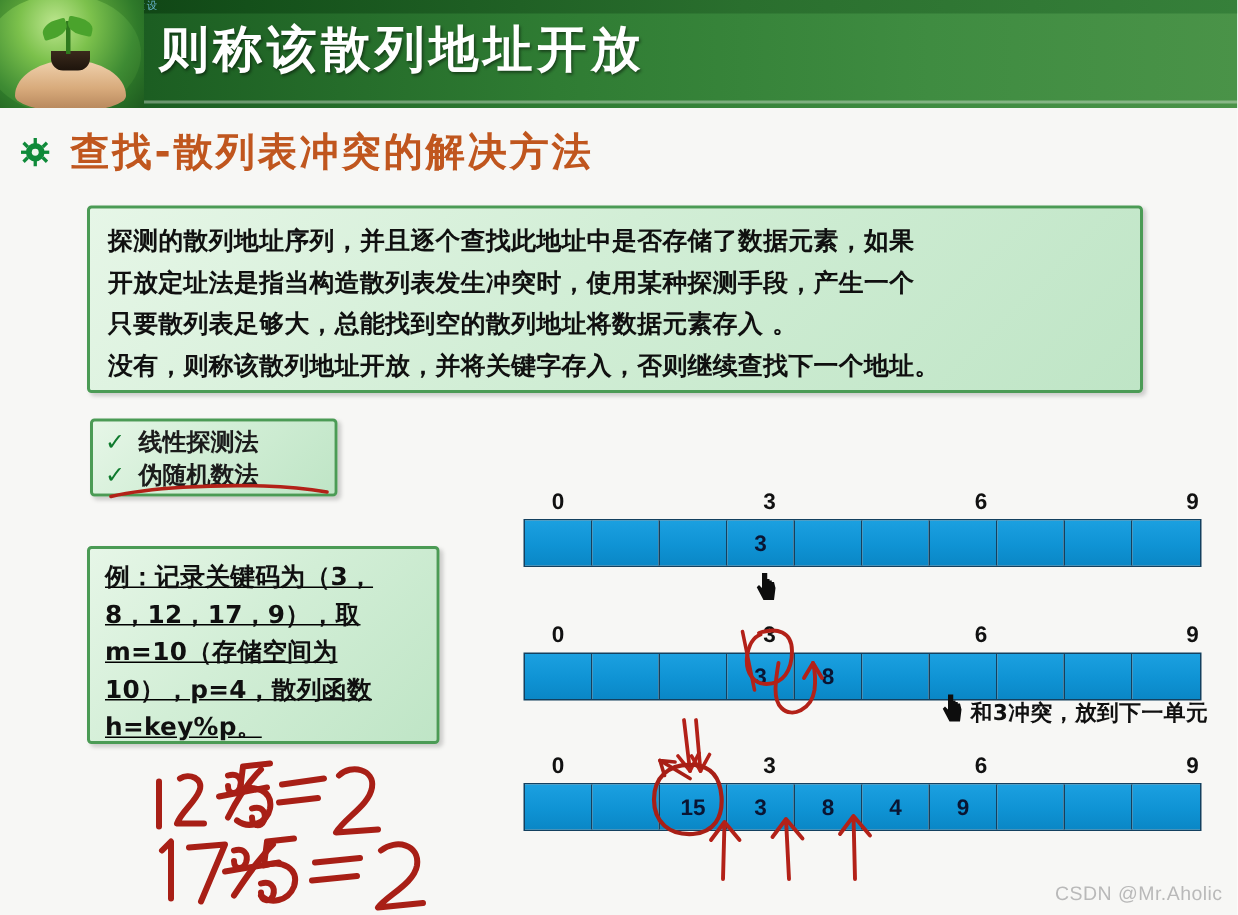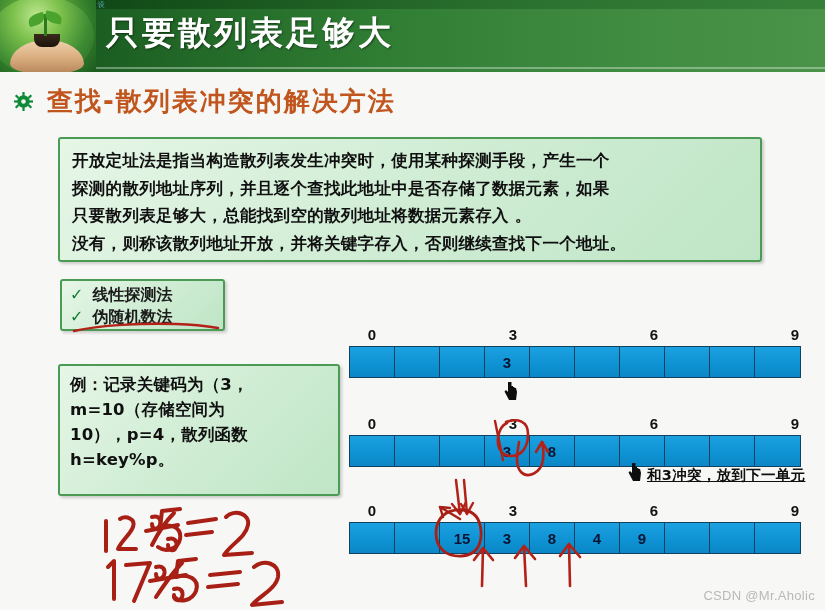--- a/index.html
+++ b/index.html
@@ -186,21 +186,21 @@
     position: absolute;
     left: 72px;
     top: 322px;
     width: 148px;
     height: 12px;
     pointer-events: none;
   }
 
   #example-box {
     left: 58px; top: 364px;
-    width: 282px; height: 132px;
+    width: 235px; height: 132px; text-decoration: underline;
   }
   #example-box .gbox-inner {
     font-size: 16.5px;
     line-height: 25px;
     letter-spacing: .2px;
     padding: 6px 4px 0 10px;
   }
 
   
   .table-group { position: absolute; }
@@ -254,21 +254,20 @@
 
   
   .note {
     position: absolute;
     font-size: 14.5px;
     font-weight: bold;
     color: #101010;
     font-family: "DejaVu Sans", "Liberation Sans", sans-serif;
     white-space: nowrap;
     letter-spacing: .3px;
-    text-decoration: underline;
   }
   #note-collision { left: 647px; top: 466px; }
 
   
   .ink {
     position: absolute;
     pointer-events: none;
     overflow: visible;
   }
   #ink-circle2 { left: 478px; top: 418px; }
@@ -301,21 +300,21 @@
 
     <div class="banner-photo">
       <div class="photo-circle"></div>
       <div class="photo-hand"></div>
       <div class="photo-pot"></div>
       <div class="photo-sprout"></div>
       <div class="photo-leaf-l"></div>
       <div class="photo-leaf-r"></div>
     </div>
 
-    <div class="banner-title">只要散列表足够大</div>
+    <div class="banner-title">则称该散列地址开放</div>
     <div class="banner-underline"></div>
   </div>
 
   <div class="section-head">
     <span class="gear-bullet">
       <svg width="19" height="19" viewBox="0 0 19 19">
         <g fill="#0f8a39">
           <circle cx="9.5" cy="9.5" r="6.2"></circle>
           <rect x="8.4" y="0" width="2.2" height="4"></rect>
           <rect x="8.4" y="15" width="2.2" height="4"></rect>
@@ -327,22 +326,22 @@
           <rect x="14.8" y="12.4" width="2.2" height="4" transform="rotate(-45 15.9 14.4)"></rect>
         </g>
         <circle cx="9.5" cy="9.5" r="2.3" fill="#eef7ee"></circle>
       </svg>
     </span>
     <span class="section-title">查找-散列表冲突的解决方法</span>
   </div>
 
   <div class="gbox" id="para-box">
     <div class="gbox-inner">
+      <div>探测的散列地址序列，并且逐个查找此地址中是否存储了数据元素，如果</div>
       <div>开放定址法是指当构造散列表发生冲突时，使用某种探测手段，产生一个</div>
-      <div>探测的散列地址序列，并且逐个查找此地址中是否存储了数据元素，如果</div>
       <div>只要散列表足够大，总能找到空的散列地址将数据元素存入 。</div>
       <div>没有，则称该散列地址开放，并将关键字存入，否则继续查找下一个地址。</div>
     </div>
   </div>
 
   <div class="gbox" id="methods-box">
     <div class="gbox-inner">
       <div class="method-line">
         <span class="check">✓</span>
         <span>线性探测法</span>
@@ -353,20 +352,21 @@
       </div>
     </div>
   </div>
   <svg class="red-underline" width="148" height="12" viewBox="0 0 148 12">
     <path d="M2,9 C28,3 70,1 104,2 C120,2.5 134,4 146,6" stroke="#b32118" stroke-width="2.4" fill="none" stroke-linecap="round"></path>
   </svg>
 
   <div class="gbox" id="example-box">
     <div class="gbox-inner">
       <div>例：记录关键码为（3，</div>
+      <div>8，12，17，9），取</div>
       <div>m=10（存储空间为</div>
       <div>10），p=4，散列函数</div>
       <div>h=key%p。</div>
     </div>
   </div>
 
   <div class="table-group" id="table1">
     <div class="idx-row">
       <span class="idx-label" style="left:0px">0</span>
       <span class="idx-label" style="left:141px">3</span>

